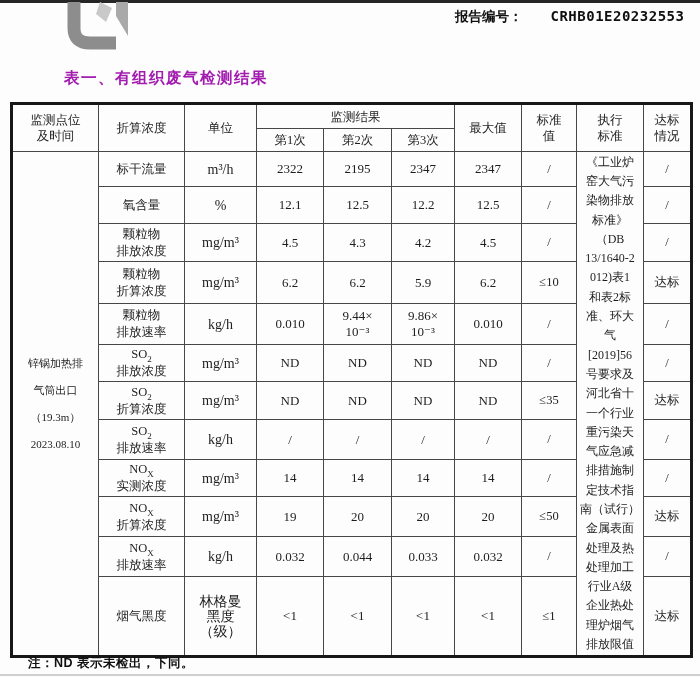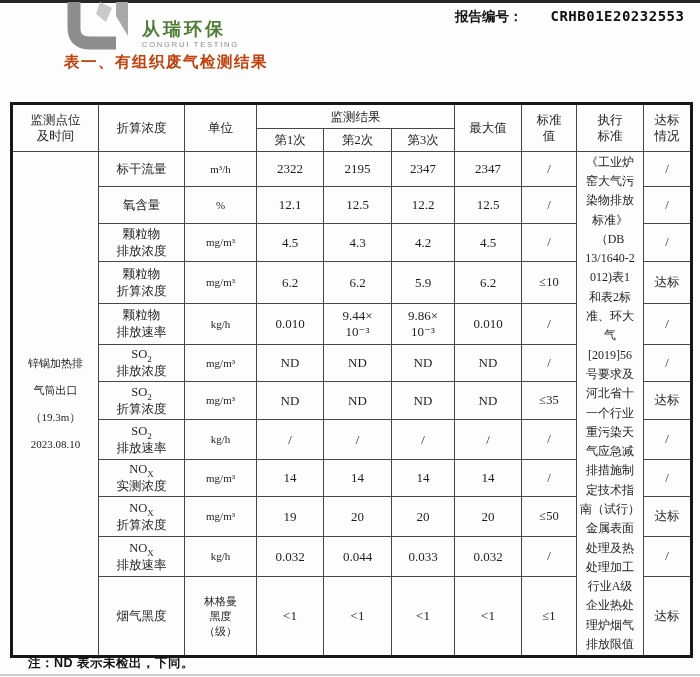--- a/index.html
+++ b/index.html
@@ -19,61 +19,57 @@
              font-size:18px; letter-spacing:3px; color:#4e7d35; line-height:20px; }
   .logo-en { font-family:"Liberation Sans","DejaVu Sans",sans-serif; font-size:7.5px;
              letter-spacing:1.8px; color:#8a8a8a; margin-top:1px; }
 
   
   .report { position:absolute; left:455px; top:8px; font-family:"Liberation Sans","DejaVu Sans",sans-serif;
             font-weight:bold; font-size:13.5px; color:#101010; }
   .report .no { font-family:"DejaVu Sans Mono",monospace; font-size:14px; letter-spacing:.5px;margin-left:28px; }
 
   
-  .title { position:absolute; left:64px; top:52px; font-family:"Liberation Sans","DejaVu Sans",sans-serif;
-           font-weight:bold; font-size:15.5px; letter-spacing:1.5px; color:#c2410c; }
+  .title { position:absolute; left:64px; top:68px; font-family:"Liberation Sans","DejaVu Sans",sans-serif;
+           font-weight:bold; font-size:15.5px; letter-spacing:1.5px; color:#a21caf; }
 
   
   table.results { position:absolute; left:10px; top:102px; width:680px;
                   border-collapse:collapse; table-layout:fixed;
                   border:3px solid #171717; }
   .results th, .results td {
     border:1px solid #474747; text-align:center; vertical-align:middle;
     padding:0; font-weight:normal; overflow:hidden;
   }
   .results th { font-size:12.5px; line-height:16px; }
   .pre { white-space:pre-line; }
   .site-cell { font-size:11px; line-height:27px; }
   .item-cell { font-size:12.5px; line-height:17px; }
   .item-cell sub { font-size:9px; line-height:0; }
-  .unit-cell { font-size:11px; line-height:15px; }
+  .unit-cell { font-size:14px; line-height:15px; }
   .v-cell   { font-size:13px; line-height:16px; }
   .std-cell { font-size:12.5px; }
   .exec-cell { font-size:12px; line-height:19.3px; }
   .ok-cell  { font-size:12.5px; }
 
   
   .note { position:absolute; left:28px; top:655px; font-family:"Liberation Sans","DejaVu Sans",sans-serif;
           font-weight:bold; font-size:12.5px; color:#101010; letter-spacing:.5px; }
 </style>
 </head>
 <body>
 
 <div class="scan-edge-top"></div>
 
 <div class="logo">
   <svg class="logo-mark" viewBox="0 0 78 54" xmlns="http://www.w3.org/2000/svg">
     <path d="M14 0 L14 26 Q14 41 30 41 L56 41" fill="none" stroke="#8d8d8d" stroke-width="13"></path>
     <path d="M40 0 L52 6 L46 20 L36 12 Z" fill="#c9c9c9"></path>
     <path d="M56 0 L68 0 L68 34 L56 14 Z" fill="#a9a9a9"></path>
   </svg>
-  <div class="logo-text">
-    <div class="logo-cn">从瑞环保</div>
-    <div class="logo-en">CONGRUI TESTING</div>
-  </div>
 </div>
 
 <div class="report"><span>报告编号：</span><span class="no">CRHB01E20232553</span></div>
 
 <div class="title">表一、有组织废气检测结果</div>
 
 <table class="results">
   <colgroup>
     <col style="width:87px">
       <col style="width:86px">

